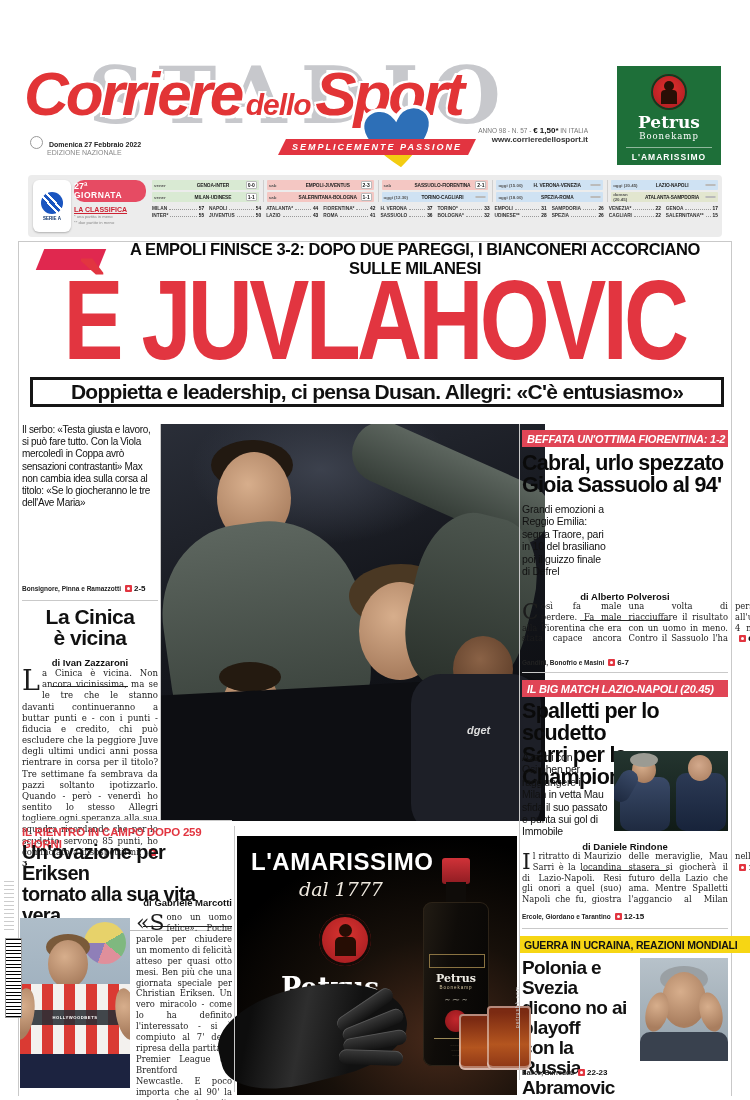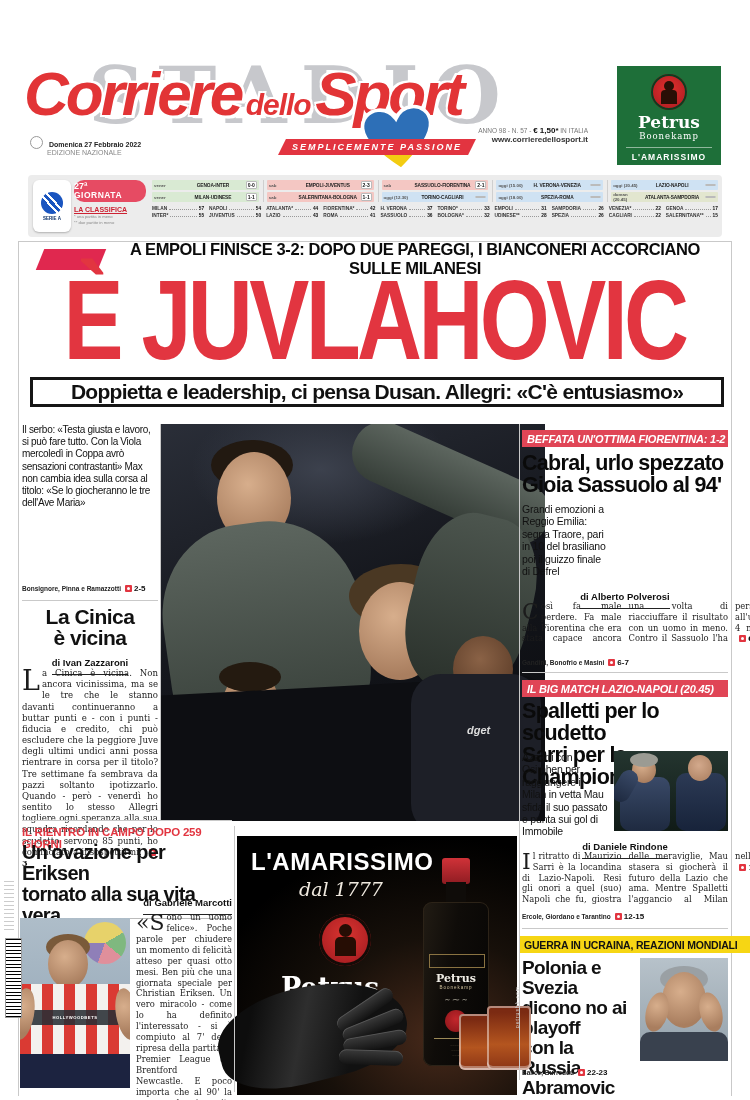--- a/index.html
+++ b/index.html
@@ -69,21 +69,21 @@
   .mega span{display:inline-block;font-weight:bold;font-size:100px;letter-spacing:-4px;color:#e23540;
              transform:scale(.9,1.14);transform-origin:center top;line-height:1;}
   .subhead{position:absolute;left:30px;top:377px;width:688px;height:24px;border:3px solid #151515;
            display:flex;align-items:center;justify-content:center;font-weight:bold;font-size:21px;letter-spacing:-.7px;}
   
   .serif{font-family:"DejaVu Serif",serif;text-align:justify;color:#1c1c1c;}
   .dropcap{float:left;font-family:"DejaVu Serif",serif;font-weight:normal;font-size:27px;line-height:.85;padding:2px 2px 0 0;}
   .cmark{display:inline-block;width:7px;height:7px;background:#e23540;border-radius:1px;vertical-align:-1px;margin:0 2px 0 4px;position:relative;}
   .cmark:after{content:"";position:absolute;left:2px;top:2px;width:3px;height:3px;border-radius:50%;background:#fff;}
   .pg{font-weight:bold;font-size:8px;color:#111;}
-  .byline-u{display:inline-block;font-weight:bold;font-size:9.5px;border-bottom:1.5px solid #222;padding-bottom:6px;}
+  .byline-u{display:inline-block;font-weight:bold;font-size:9.5px;border-bottom:1.5px solid #222;padding-bottom:18px;}
   .minib{font-size:6.5px;font-weight:bold;color:#222;}
   .labelbar{height:17px;display:flex;align-items:center;padding-left:5px;background:#e04556;color:#fff;
             font-weight:bold;font-style:italic;font-size:11px;letter-spacing:-.2px;}
   .labelbar.yellow{background:#f6d614;color:#111;}
   .hblock{font-weight:bold;font-size:21.5px;letter-spacing:-.7px;line-height:1.02;color:#0a0a0a;}
   .standfirst{font-size:10.5px;line-height:1.18;letter-spacing:-.2px;color:#111;}
   .cols2{column-count:2;column-gap:7px;font-size:8.4px;line-height:1.28;}
   
   .intro{position:absolute;left:22px;top:424px;width:136px;font-weight:normal;font-size:10px;line-height:1.22;letter-spacing:-.3px;}
   .intro-by{position:absolute;left:22px;top:584px;width:136px;font-size:6.5px;font-weight:bold;color:#222;}

